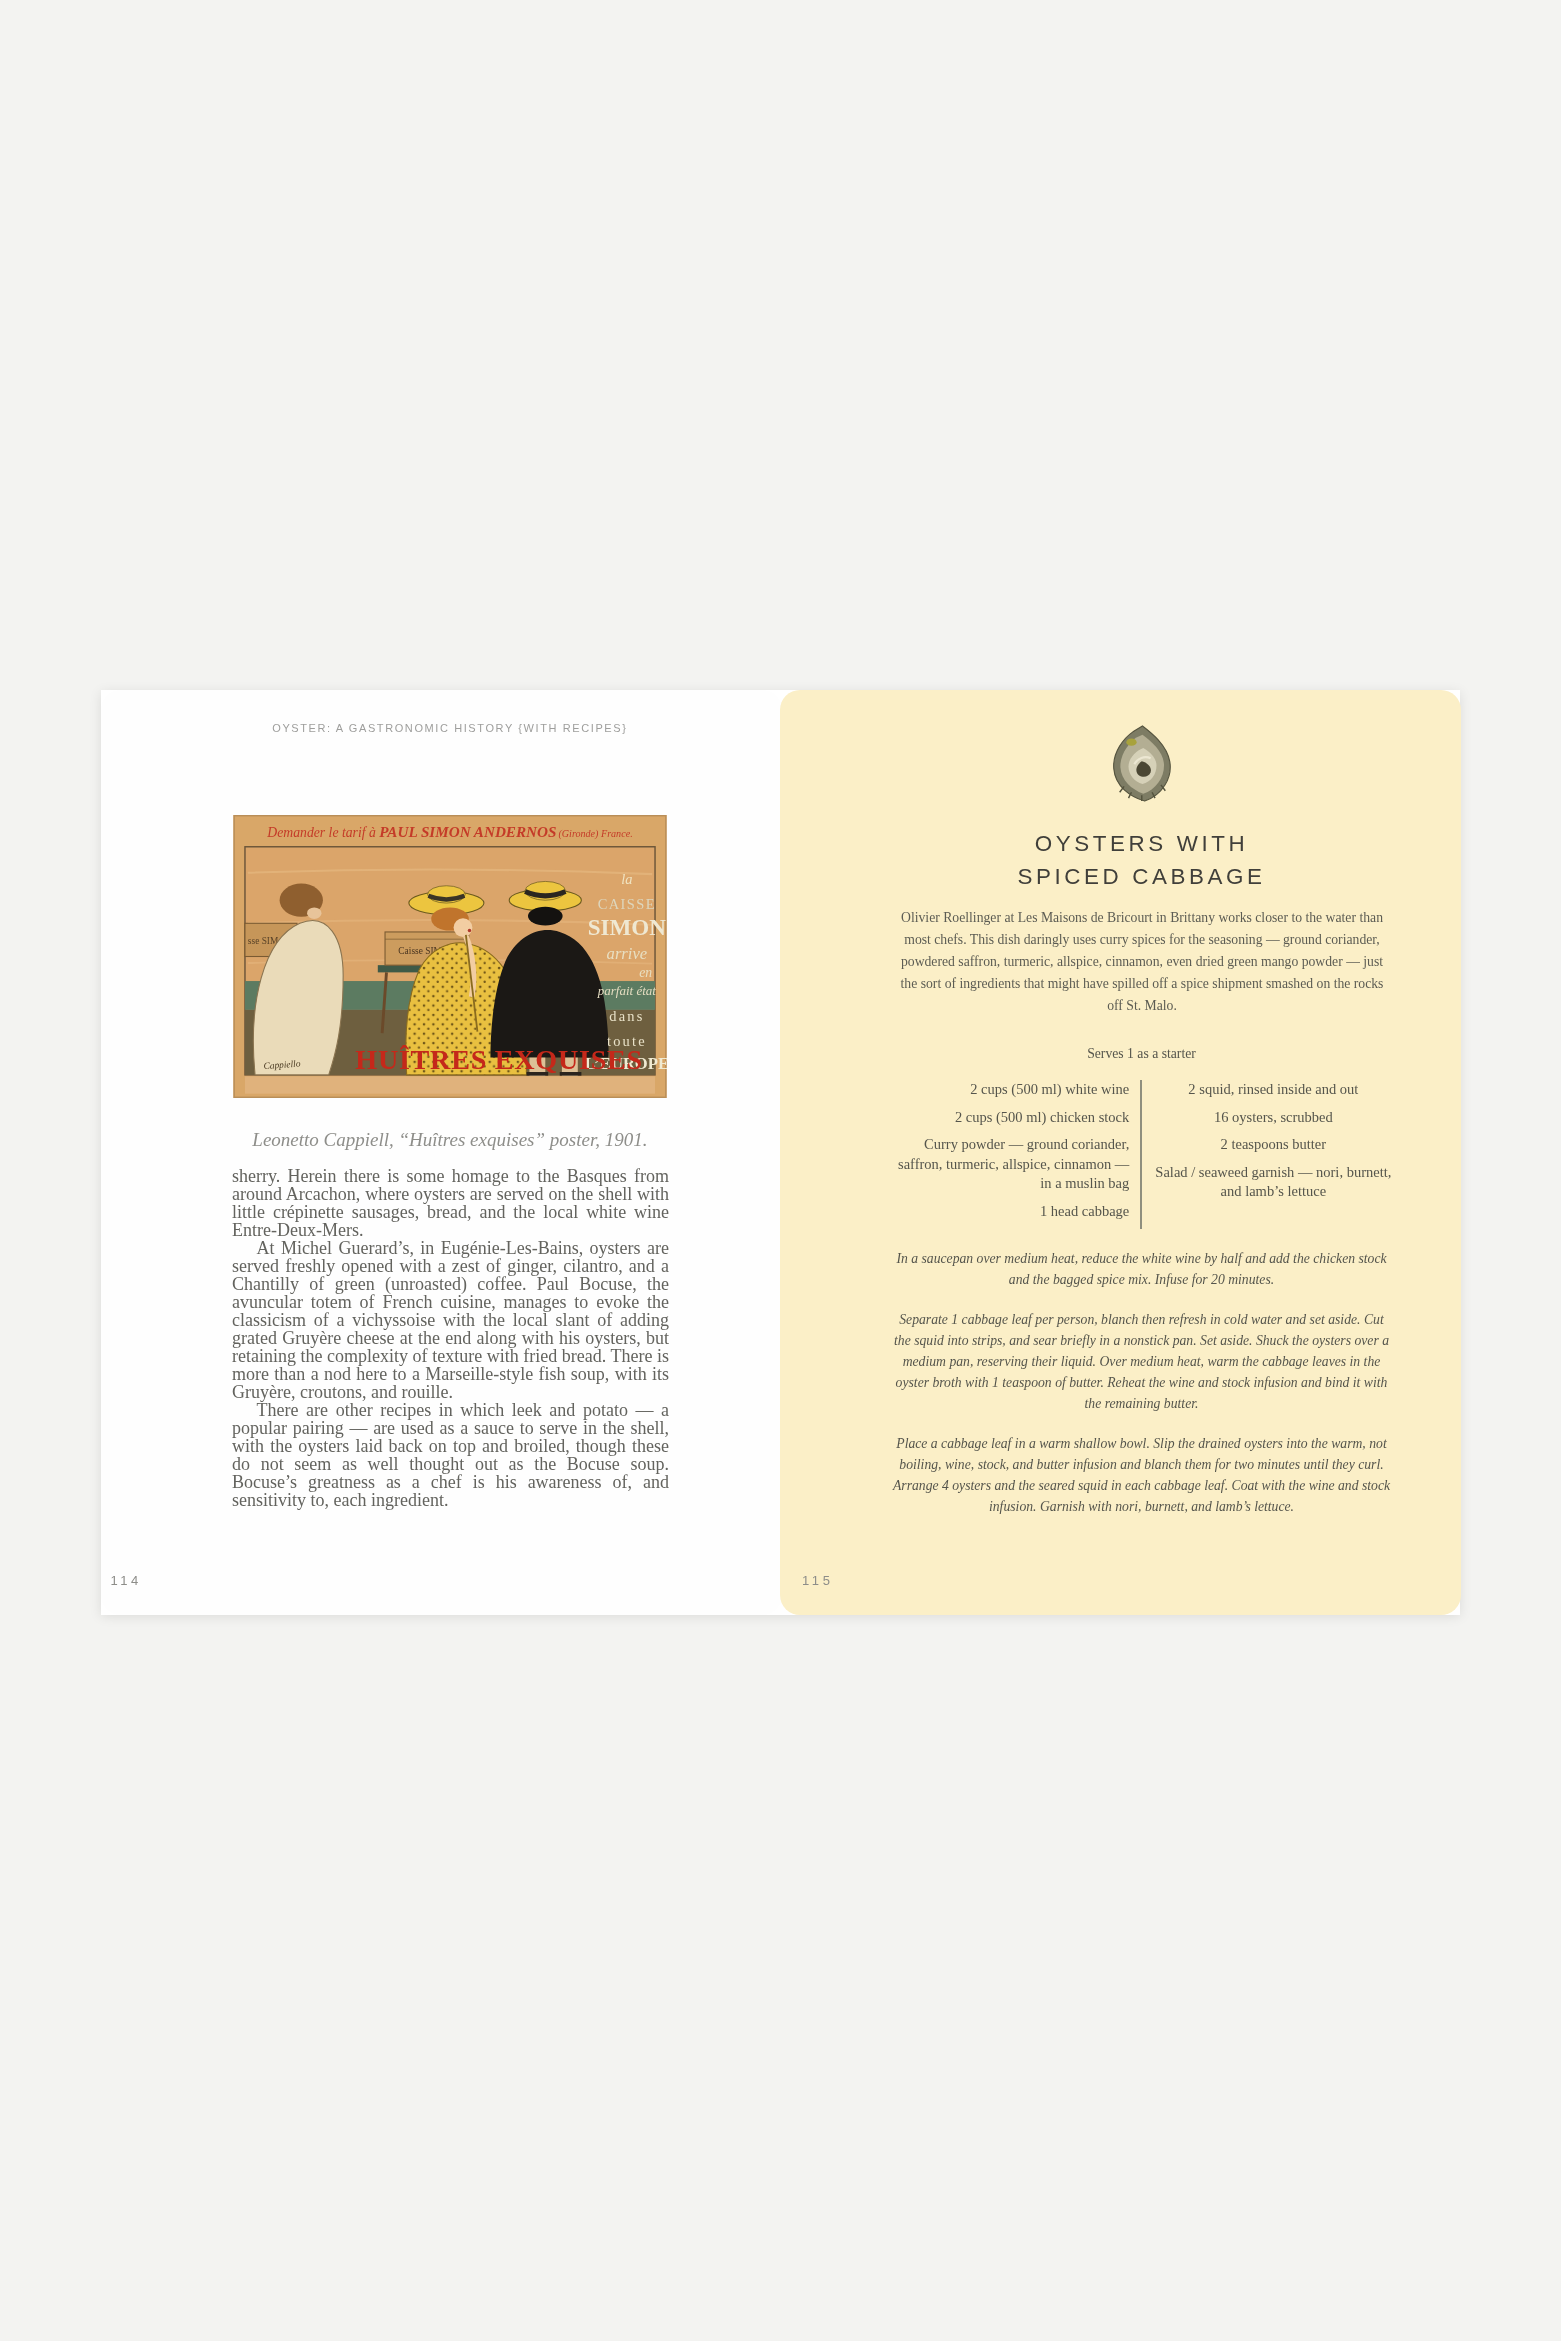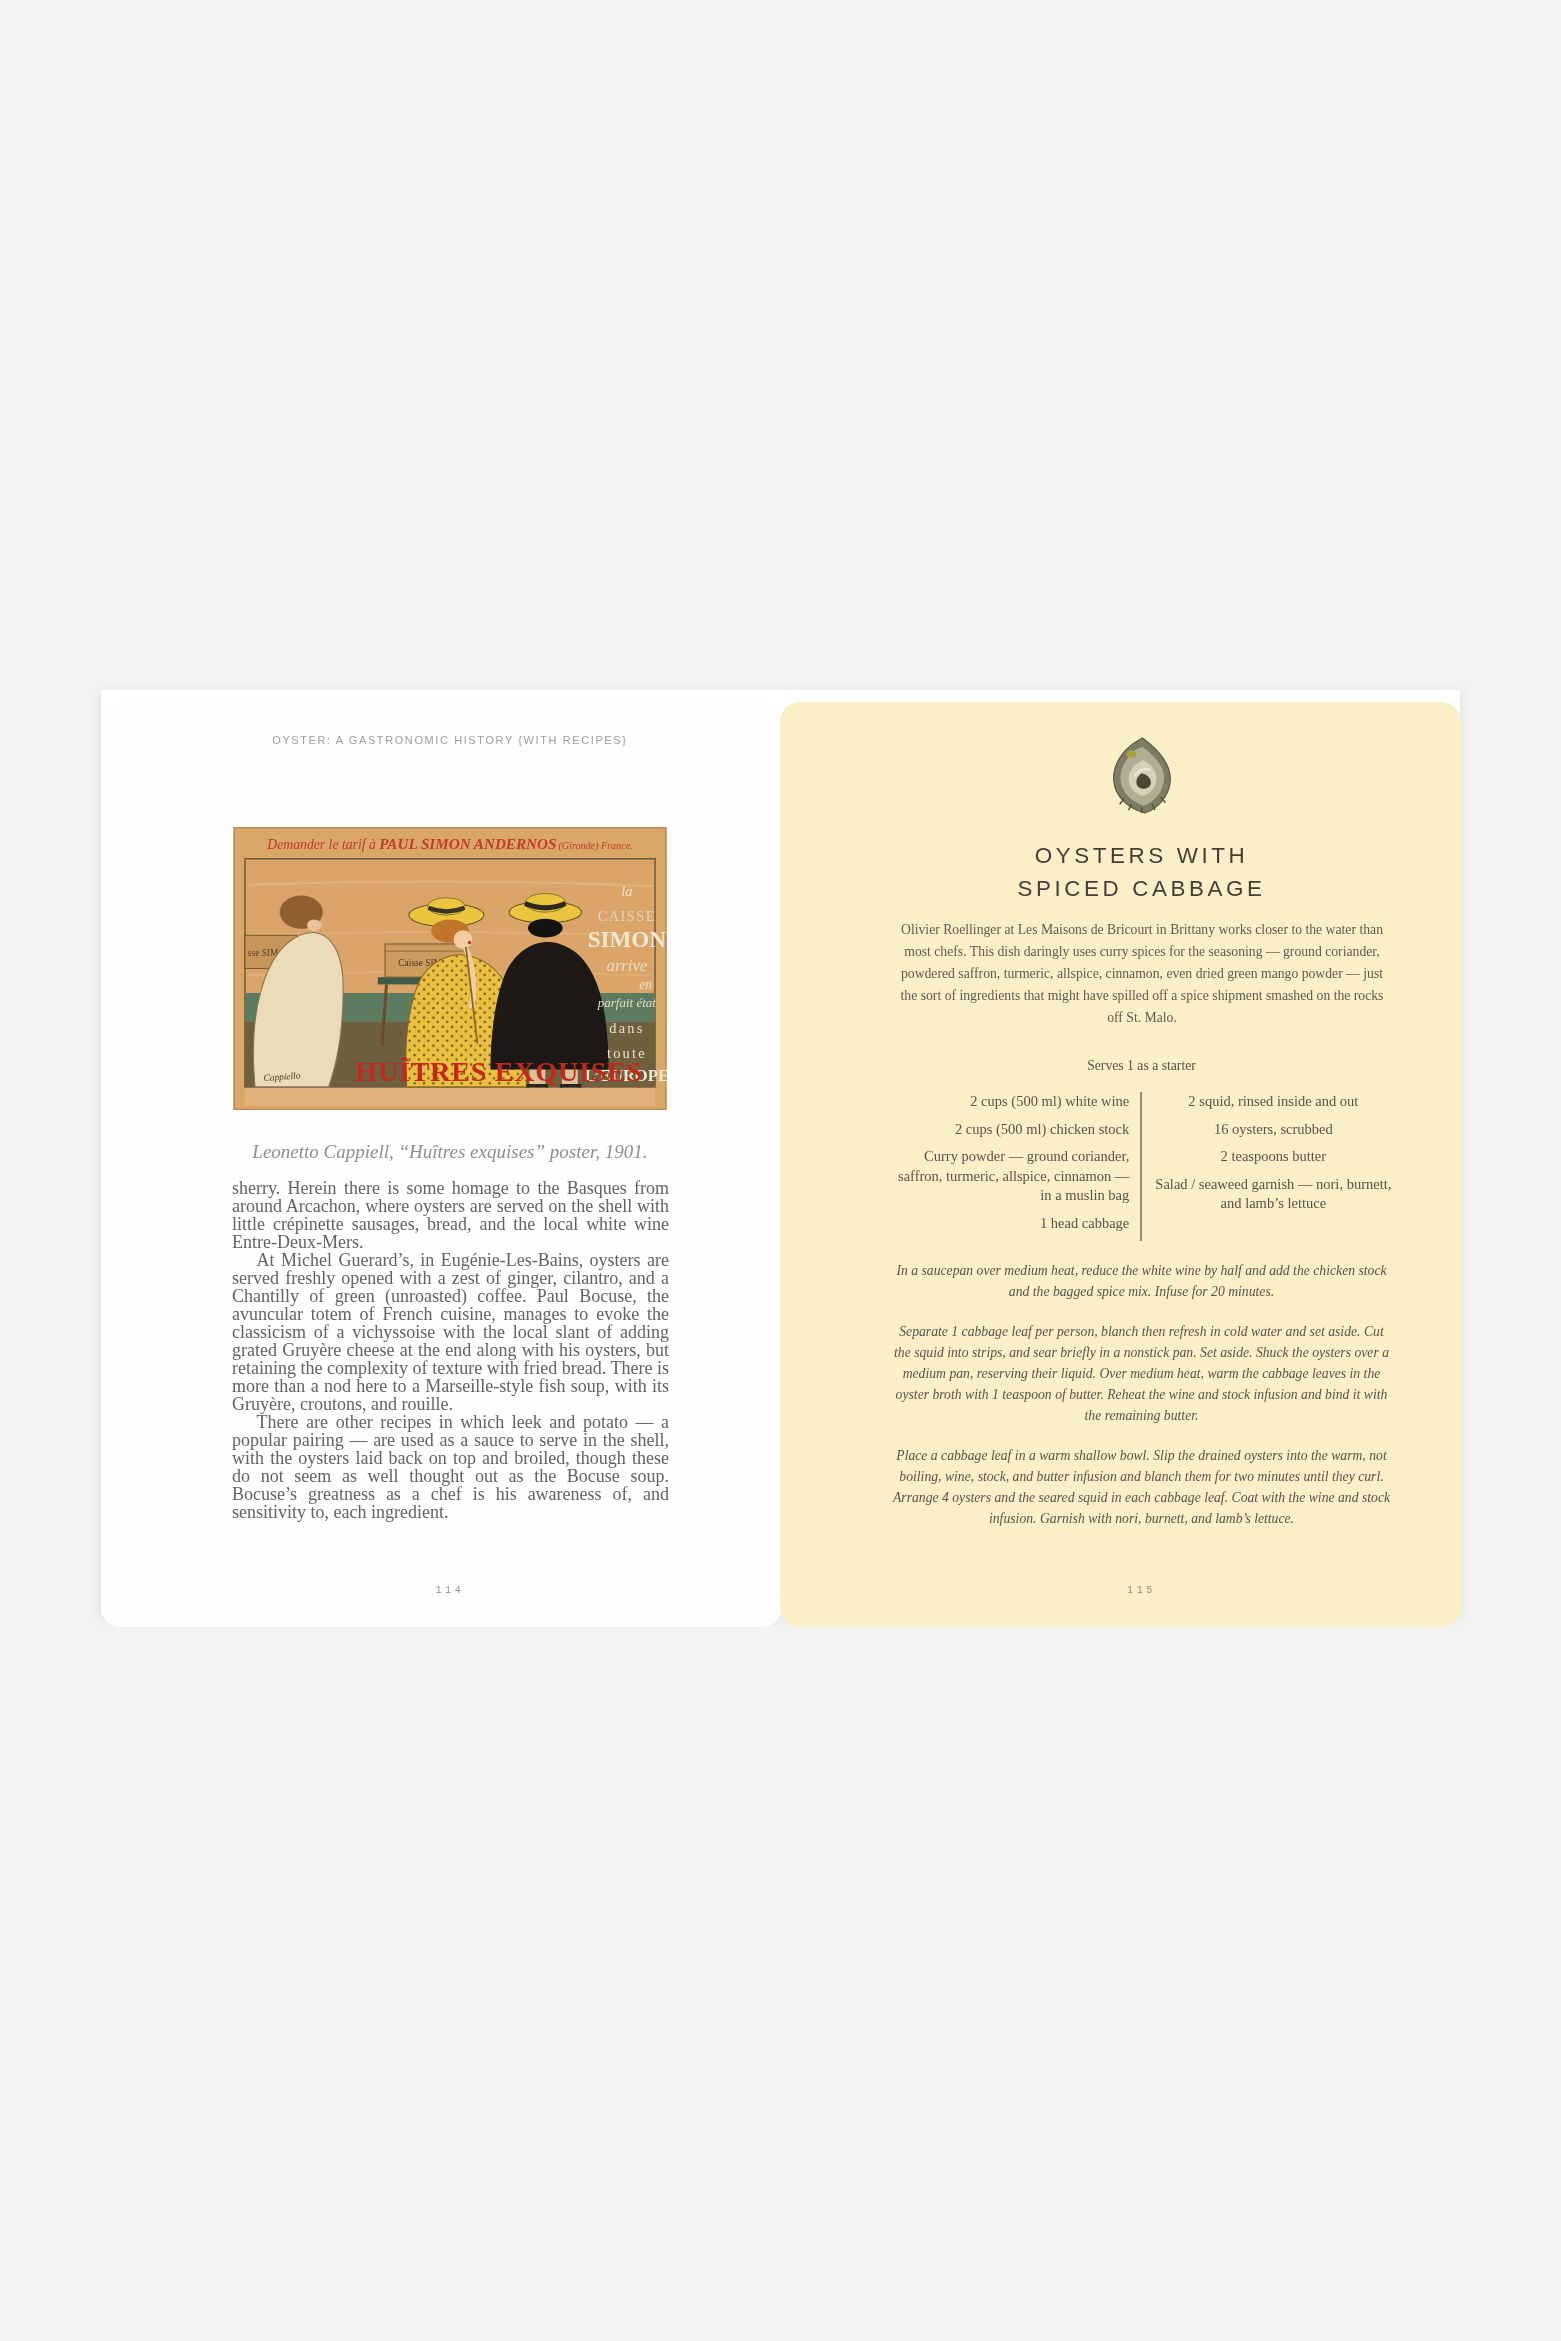--- a/index.html
+++ b/index.html
@@ -5,21 +5,21 @@
   html,body { margin:0; padding:0; }
   .root {
     position:relative; width:1561px; height:2342px;
     background:#f3f3f1; overflow:hidden;
     font-family:"Liberation Serif", serif;
   }
   .spread {
     position:absolute; left:101px; top:690px; width:1359px; height:925px;
     background:#ffffff; box-shadow:0 2.2px 11.6px rgba(0,0,0,.10);
   }
-  .page { position:absolute; top:12px; height:925px; width:681px;border-radius:20px; }
+  .page { position:absolute; top:0; height:925px; width:681px;border-radius:20px; }
   .page-left  { left:0;    background:#fefefe; }
   .page-right { left:679px; background:#fbefc7; }
 
   .running-head {
     position:absolute; top:32px; left:9.4px; width:679px; text-align:center;
     font-family:"Liberation Sans", sans-serif;
     font-size:11px; letter-spacing:1.6px; color:#9e9e9c; white-space:nowrap;
   }
   .poster { position:absolute; left:132px; top:125px; width:434px; height:283px; margin:0; }
   .poster svg { display:block; width:434px; height:283px; }
@@ -28,23 +28,23 @@
     font-style:italic; font-size:19px; color:#8e8e8a;
   }
   .body-text {
     position:absolute; left:131px; top:477px; width:437px;
     font-size:18px; line-height:18px; color:#63635e; text-align:justify;
   }
   .body-text p { margin:0; text-indent:24.6px; }
   .body-text p.noindent { text-indent:0; }
 
   .page-num {
-    position:absolute; top:883px; left:9.4px; width:679px; text-align:center;
-    font-family:Liberation Mono, monospace;
-    font-size:10px; letter-spacing:3.6px; color:#8d8d89;
+    position:absolute; top:883px; left:9.4px; width:679px; text-align:left;
+    font-family:Liberation Sans, sans-serif;
+    font-size:13px; letter-spacing:3.6px; color:#8d8d89;
   }
   .page-right .page-num { left:22px; }
 
   .shell-fig { position:absolute; top:33px; left:329px; width:67px; height:81px; margin:0; }
   .recipe-title {
     position:absolute; top:137px; left:22px; width:679px; text-align:center;
     font-family:"Liberation Sans", sans-serif; font-weight:400;
     font-size:22.4px; letter-spacing:3.6px; line-height:33px; color:#403f3a;
   }
   .intro {

